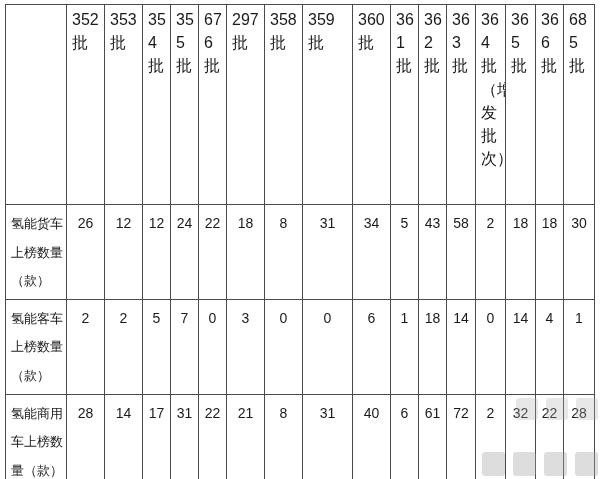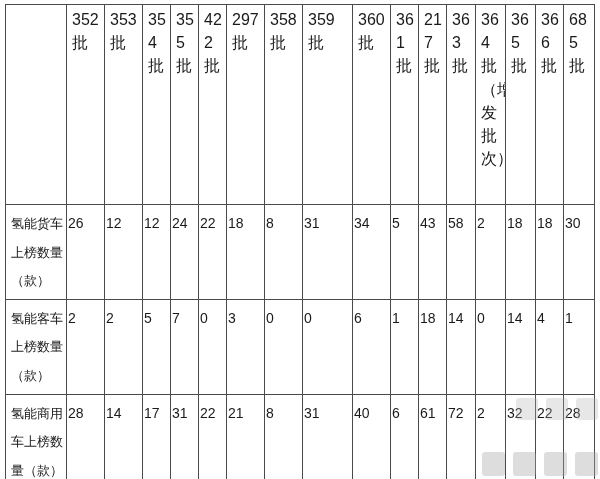--- a/index.html
+++ b/index.html
@@ -53,20 +53,21 @@
     font-size: 13px;
     line-height: 2.2;
     text-align: left;
     padding: 5px 1px 3px 5px;
   }
 
   
   .batch tbody td {
     font-size: 14px;
     line-height: 1.3;
+    text-align: center;
     padding: 9px 1px 2px 1px;
   }
 
   tr.r1 { height: 89px; margin-top: 12px; }
   tr.r2 { height: 92px; margin-left: 25px; }
   tr.r3 { height: 86px; }
 
   
   .watermark {
     position: absolute;
@@ -108,27 +109,27 @@
     <col class="c15">
       <col class="c16">
   </colgroup>
   <thead>
     <tr>
       <th class="corner"></th>
       <th>352 批</th>
       <th>353 批</th>
       <th>354 批</th>
       <th>355 批</th>
-      <th>422 批</th>
+      <th>676 批</th>
       <th>297 批</th>
       <th>358 批</th>
       <th>359 批</th>
       <th>360 批</th>
       <th>361 批</th>
-      <th>217 批</th>
+      <th>362 批</th>
       <th>363 批</th>
       <th>364 批（增发批次）</th>
       <th>365 批</th>
       <th>366 批</th>
       <th>685 批</th>
     </tr>
   </thead>
   <tbody>
     <tr class="r1">
       <th class="rowlabel">氢能货车上榜数量（款）</th>

